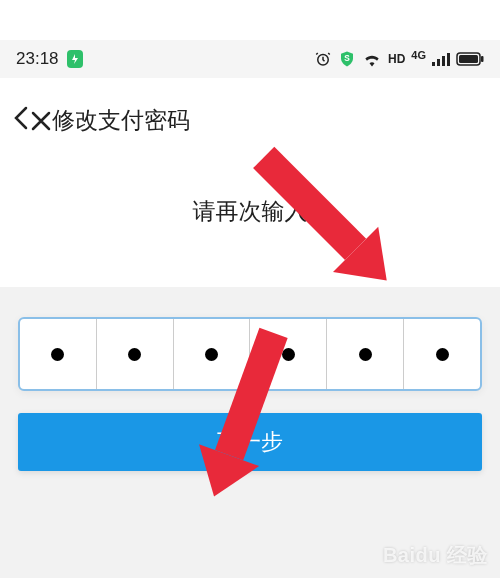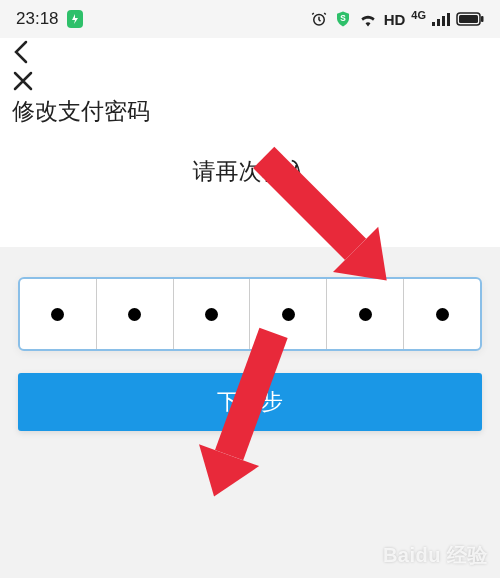--- a/index.html
+++ b/index.html
@@ -14,39 +14,39 @@
     .status-bar {
       height: 38px;
       background: #f5f5f5;
       display: flex;
       align-items: center;
       justify-content: space-between;
       padding: 0 16px;
       font-size: 17px;
       font-weight: 500;
       color: #222;
+      margin-top: 40px;
     }
     .status-left { display: flex; align-items: center; gap: 8px; }
     .status-right { display: flex; align-items: center; gap: 6px; }
     .battery-icon-green {
       width: 16px; height: 18px;
       background: #2ec06a;
       border-radius: 4px;
       display: flex; align-items: center; justify-content: center;
       color: #fff; font-size: 12px; font-weight: bold;
     }
     .status-icon { display: inline-flex; align-items: center; }
     .status-right svg { display: block; }
     .nav-bar {
       height: 58px;
       display: flex;
-      align-items: flex-start;
+      align-items: flex-end;
       padding: 0 12px;
       background: #fff;
-      flex-direction: column;
     }
     .nav-icon { font-size: 26px; color: #222; line-height: 1; }
     .nav-title { font-size: 23px; color: #222; font-weight: 400; }
     .content-top {
       background: #fff;
       padding: 60px 0 60px 0;
       text-align: center;
     }
     .prompt { font-size: 23px; color: #222; }
     .content-bottom {
@@ -143,21 +143,21 @@
       <svg width="18" height="18" viewBox="0 0 24 24">
           <path d="M12 2 L20 5 V11 C20 16 16 20 12 22 C8 20 4 16 4 11 V5 Z" fill="#2ec06a"></path>
           <text x="12" y="15" text-anchor="middle" font-size="11" font-weight="bold" fill="#fff">S</text>
         </svg>
     </span>
     <span class="status-icon">
       <svg width="20" height="16" viewBox="0 0 24 18" fill="#222">
           <path d="M12 18 L15 14 C13 12.5 11 12.5 9 14 Z M6 11 C9 8 15 8 18 11 L20 8.5 C15 4 9 4 4 8.5 Z"></path>
         </svg>
     </span>
-    <span style="font-size:15px;font-weight:600;">HD</span>
+    <span style="font-size:12px;font-weight:600;">HD</span>
     <span style="font-size:11px;font-weight:700;position:relative;top:-4px;">4G</span>
     <span class="status-icon">
       <svg width="18" height="14" viewBox="0 0 18 14" fill="#222">
           <rect x="0" y="10" width="3" height="4"></rect>
           <rect x="5" y="7" width="3" height="7"></rect>
           <rect x="10" y="4" width="3" height="10"></rect>
           <rect x="15" y="1" width="3" height="13"></rect>
         </svg>
     </span>
     <span class="status-icon">

